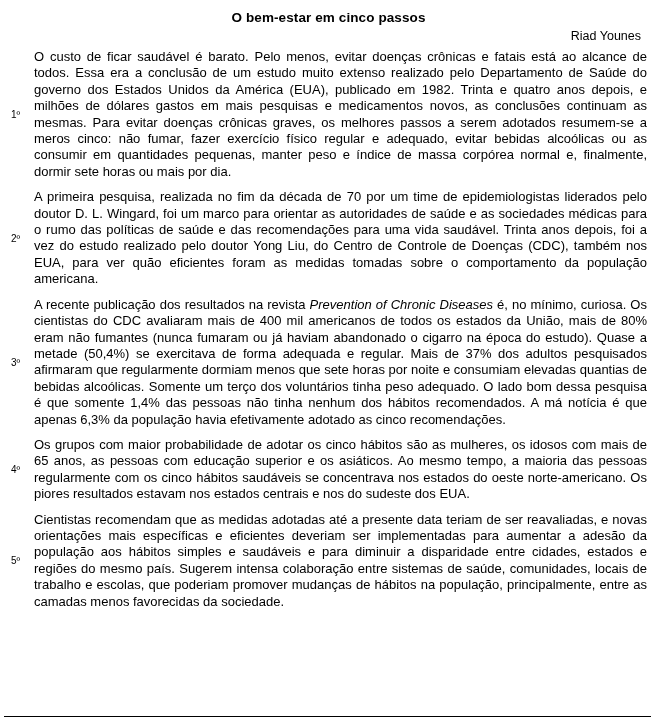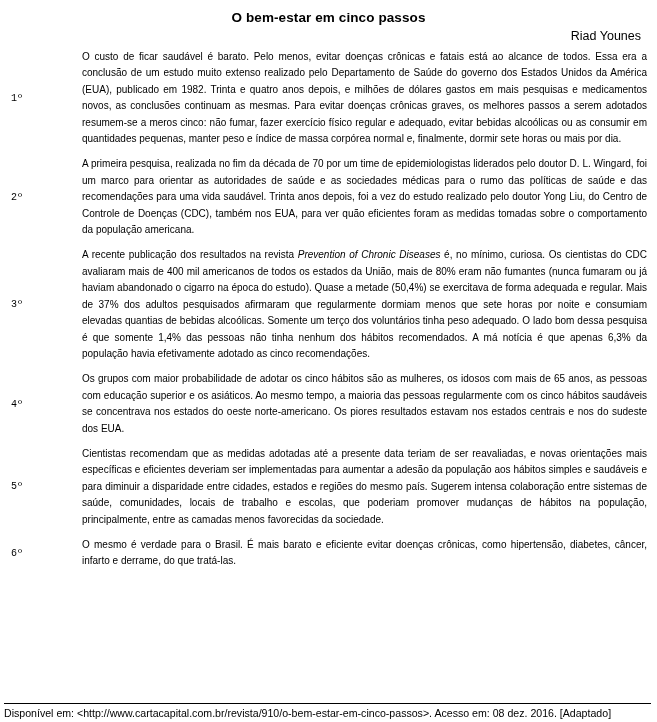--- a/index.html
+++ b/index.html
@@ -46,30 +46,28 @@
   .para-num {
     width: 24px;
     margin-left: -24px;
     flex: 0 0 24px;
     font-size: 10px;
     text-align: left;
     padding-left: 1px;
     box-sizing: border-box;
     align-self: center;
     color: #000;
-    font-family: Liberation Mono, monospace;
   }
   .para-text {
     flex: 1 1 auto;
-    font-size: 10px;
+    font-size: 13px;
     line-height: 16.4px;
     text-align: justify;
     text-justify: inter-word;
     hyphens: none;
-    margin-left: 48px;
   }
   .para-text i {
   }
   .source-wrap {
     position: absolute;
     left: 0;
     right: 0;
     bottom: 0;
     padding: 0 6px 2px 4px;
   }
@@ -111,25 +109,20 @@
     <div class="para-row">
       <div class="para-num">4º</div>
       <div class="para-text">Os grupos com maior probabilidade de adotar os cinco hábitos são as mulheres, os idosos com mais de 65 anos, as pessoas com educação superior e os asiáticos. Ao mesmo tempo, a maioria das pessoas regularmente com os cinco hábitos saudáveis se concentrava nos estados do oeste norte-americano. Os piores resultados estavam nos estados centrais e nos do sudeste dos EUA.</div>
     </div>
 
     <div class="para-row">
       <div class="para-num">5º</div>
       <div class="para-text">Cientistas recomendam que as medidas adotadas até a presente data teriam de ser reavaliadas, e novas orientações mais específicas e eficientes deveriam ser implementadas para aumentar a adesão da população aos hábitos simples e saudáveis e para diminuir a disparidade entre cidades, estados e regiões do mesmo país. Sugerem intensa colaboração entre sistemas de saúde, comunidades, locais de trabalho e escolas, que poderiam promover mudanças de hábitos na população, principalmente, entre as camadas menos favorecidas da sociedade.</div>
     </div>
 
-    <div class="para-row">
-      <div class="para-num">6º</div>
-      <div class="para-text">O mesmo é verdade para o Brasil. É mais barato e eficiente evitar doenças crônicas, como hipertensão, diabetes, câncer, infarto e derrame, do que tratá-las.</div>
-    </div>
 
   </div>
 
   <div class="source-wrap">
     <div class="source-rule"></div>
-    <div class="source-text">Disponível em: &lt;http://www.cartacapital.com.br/revista/910/o-bem-estar-em-cinco-passos&gt;. Acesso em: 08 dez. 2016. [Adaptado]</div>
   </div>
 
 </div>
 
 </body></html>

